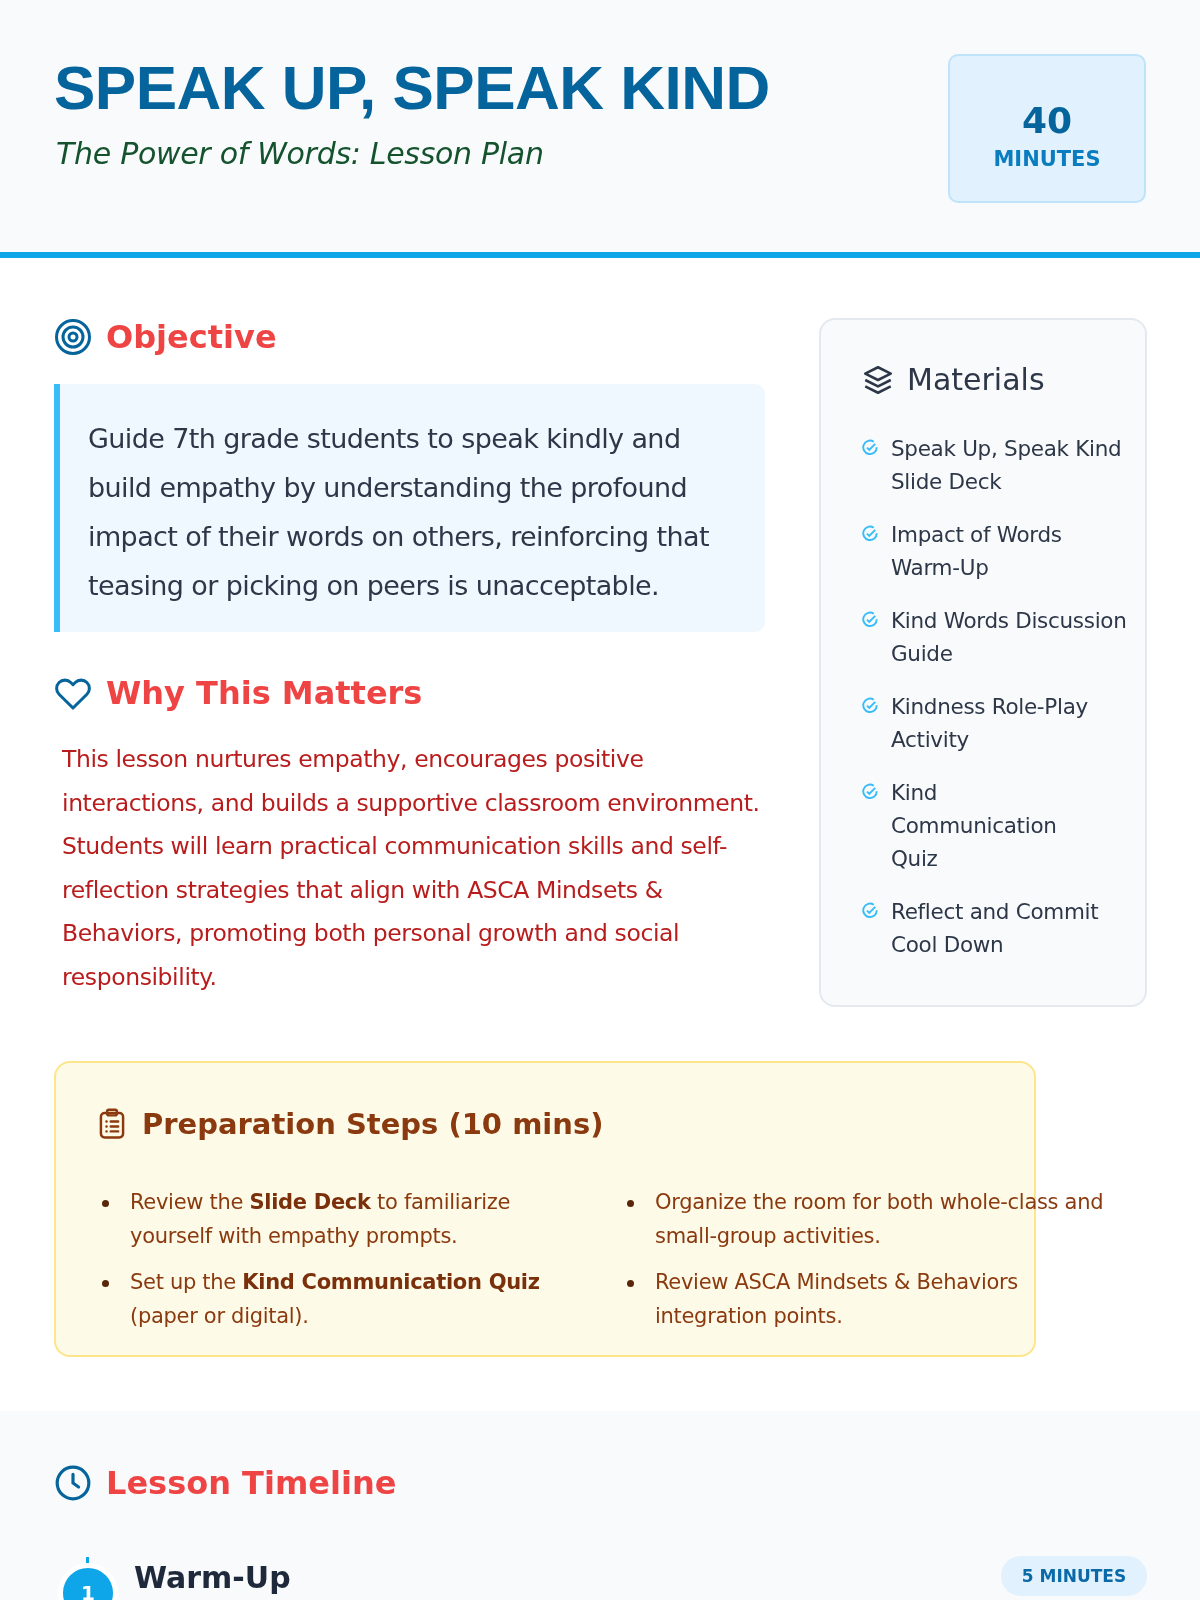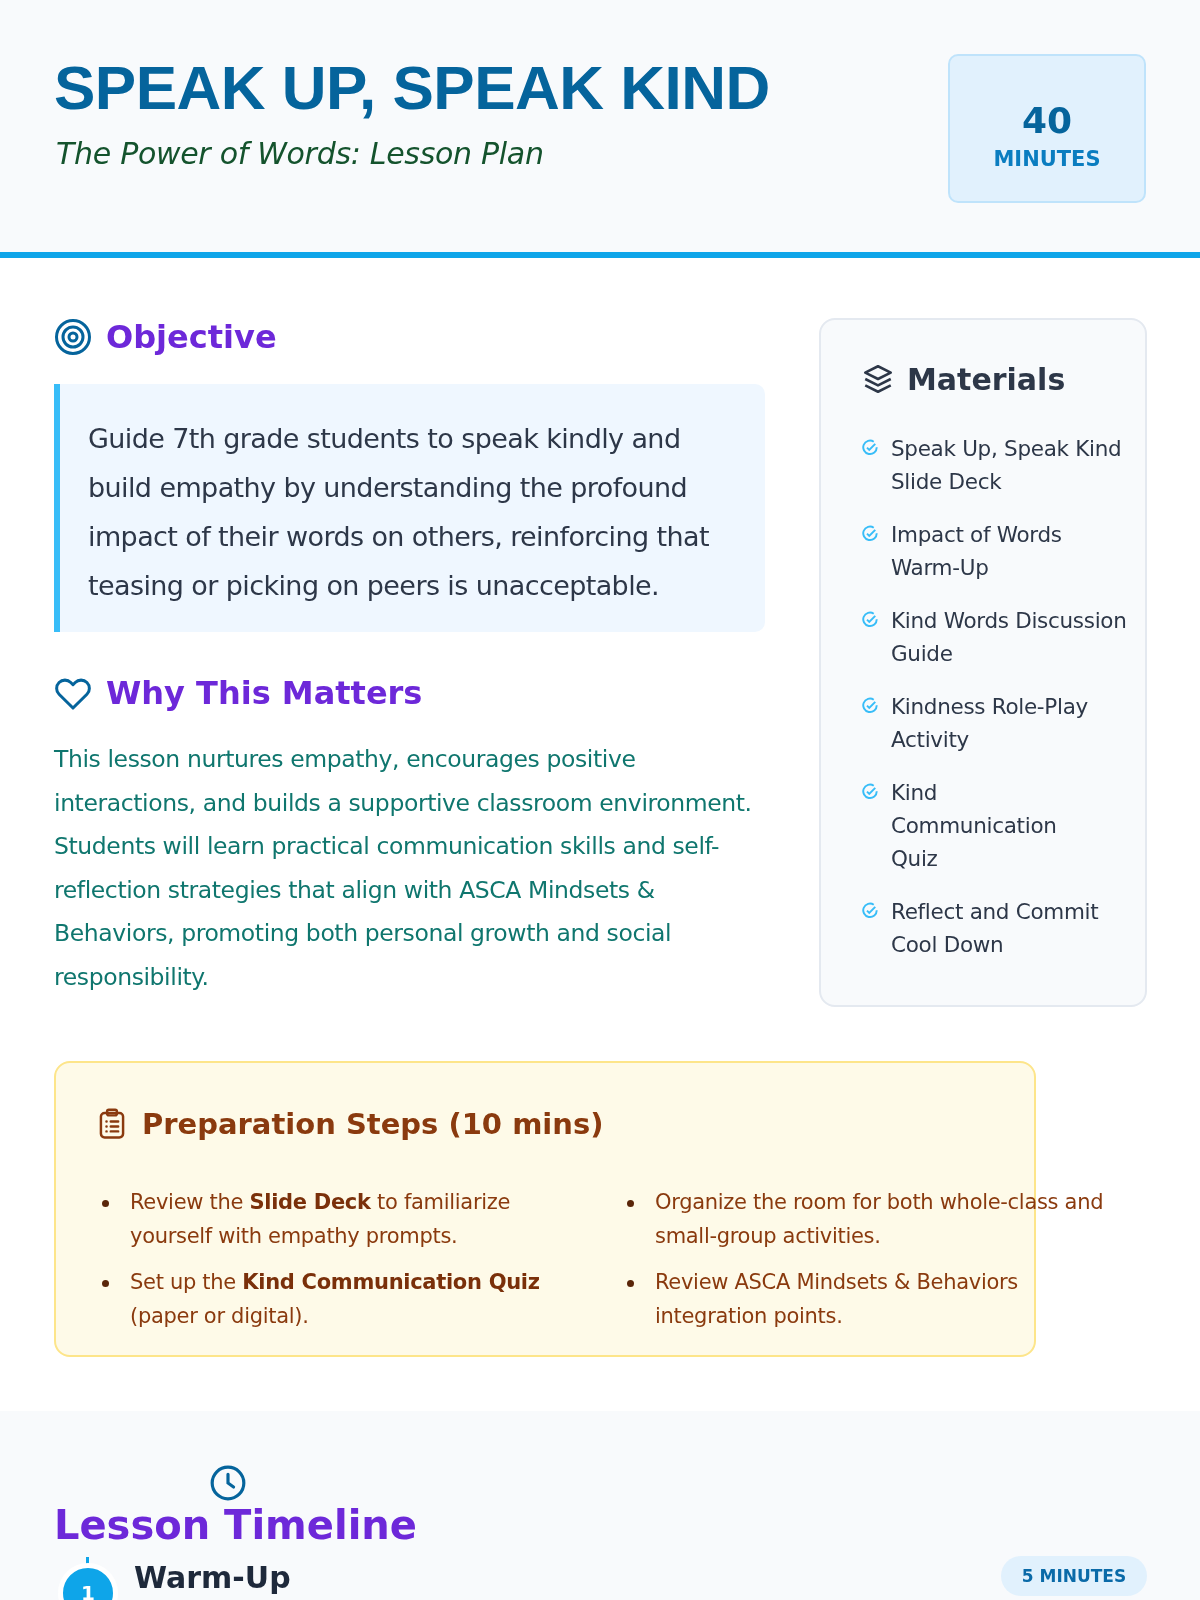--- a/index.html
+++ b/index.html
@@ -41,50 +41,50 @@
   .duration-unit {
     display: block; margin-top: 6px;
     font-family: "DejaVu Sans", sans-serif; font-weight: 600;
     font-size: 21px; color: #0a7dc0;
   }
 
   
   .sec-head {
     position: absolute; display: flex; align-items: center;
     font-family: "DejaVu Sans", sans-serif; font-weight: 700;
-    color: #6d28d9;
+    color: #ef4444;
   }
   .sec-head .icon { display: inline-flex; margin-right: 14px; }
   .sec-head.obj { left: 54px; top: 318px; font-size: 32px; }
   .sec-head.why { left: 54px; top: 674px; font-size: 32px; }
 
   .objective-box {
     position: absolute; left: 54px; top: 384px; width: 711px; height: 248px;
     background: #eff7ff; border-left: 6px solid #38bdf8;
     border-radius: 0 10px 10px 0;
     padding: 30px 40px 0 28px;
   }
   .objective-text {
     font-family: "DejaVu Sans", sans-serif; font-size: 27px;
     line-height: 49px; color: #2d3748; letter-spacing: -0.6px;
   }
   .why-text {
-    position: absolute; left: 54px; top: 738px; width: 720px;
+    position: absolute; left: 62px; top: 738px; width: 720px;
     font-family: "DejaVu Sans", sans-serif; font-size: 23.5px;
-    line-height: 43.5px; color: #0f766e; letter-spacing: -0.4px;
+    line-height: 43.5px; color: #b91c1c; letter-spacing: -0.4px;
   }
 
   
   .materials {
     position: absolute; left: 819px; top: 318px; width: 328px; height: 689px;
     background: #f8fafc; border: 2px solid #e4e9f0; border-radius: 16px;
   }
   .materials-head {
-    position: absolute; left: 40px; top: 42px; display: flex; align-items: flex-start;
-    font-family: "DejaVu Sans", sans-serif; font-weight: 700; font-size: 30px;
+    position: absolute; left: 40px; top: 42px; display: flex; align-items: center;
+    font-family: "DejaVu Sans", sans-serif; font-weight: 400; font-size: 30px;
     color: #2d3748;
   }
   .materials-head .icon { margin-right: 12px; display: inline-flex; }
   .mat-list { position: absolute; left: 40px; top: 112px; width: 270px; list-style: none; }
   .mat-item {
     display: flex; align-items: flex-start;
     font-family: "DejaVu Sans", sans-serif; font-size: 21.5px; line-height: 33px;
     color: #2d3748; margin-bottom: 20px; letter-spacing: -0.3px;
   }
   .mat-item .icon { flex: 0 0 auto; margin-top: 7px; margin-right: 12px; display: inline-flex; }
@@ -114,21 +114,21 @@
     content: ""; position: absolute; left: 0; top: 15px;
     width: 7px; height: 7px; border-radius: 50%; background: #5a2508;
   }
   .prep-item b { font-weight: 700; color: #7a300a; }
 
   
   .timeline-bg {
     position: absolute; left: 0; top: 1411px; width: 1200px; height: 189px;
     background: #f8fafc;
   }
-  .sec-head.tl { left: 54px; top: 1464px; font-size: 40px; flex-direction: column; }
+  .sec-head.tl { left: 54px; top: 1464px; font-size: 32px; }
   .tl-line {
     position: absolute; left: 86px; top: 1557px; width: 3px; height: 50px;
     background: #0ea5e9;
   }
   .tl-dot {
     position: absolute; left: 58px; top: 1563px; width: 60px; height: 60px;
     border-radius: 50%; background: #0ea5e9; border: 5px solid #ffffff;
     color: #fff; font-family: "DejaVu Sans", sans-serif; font-weight: 700;
     font-size: 20px; text-align: center; line-height: 50px;
   }

